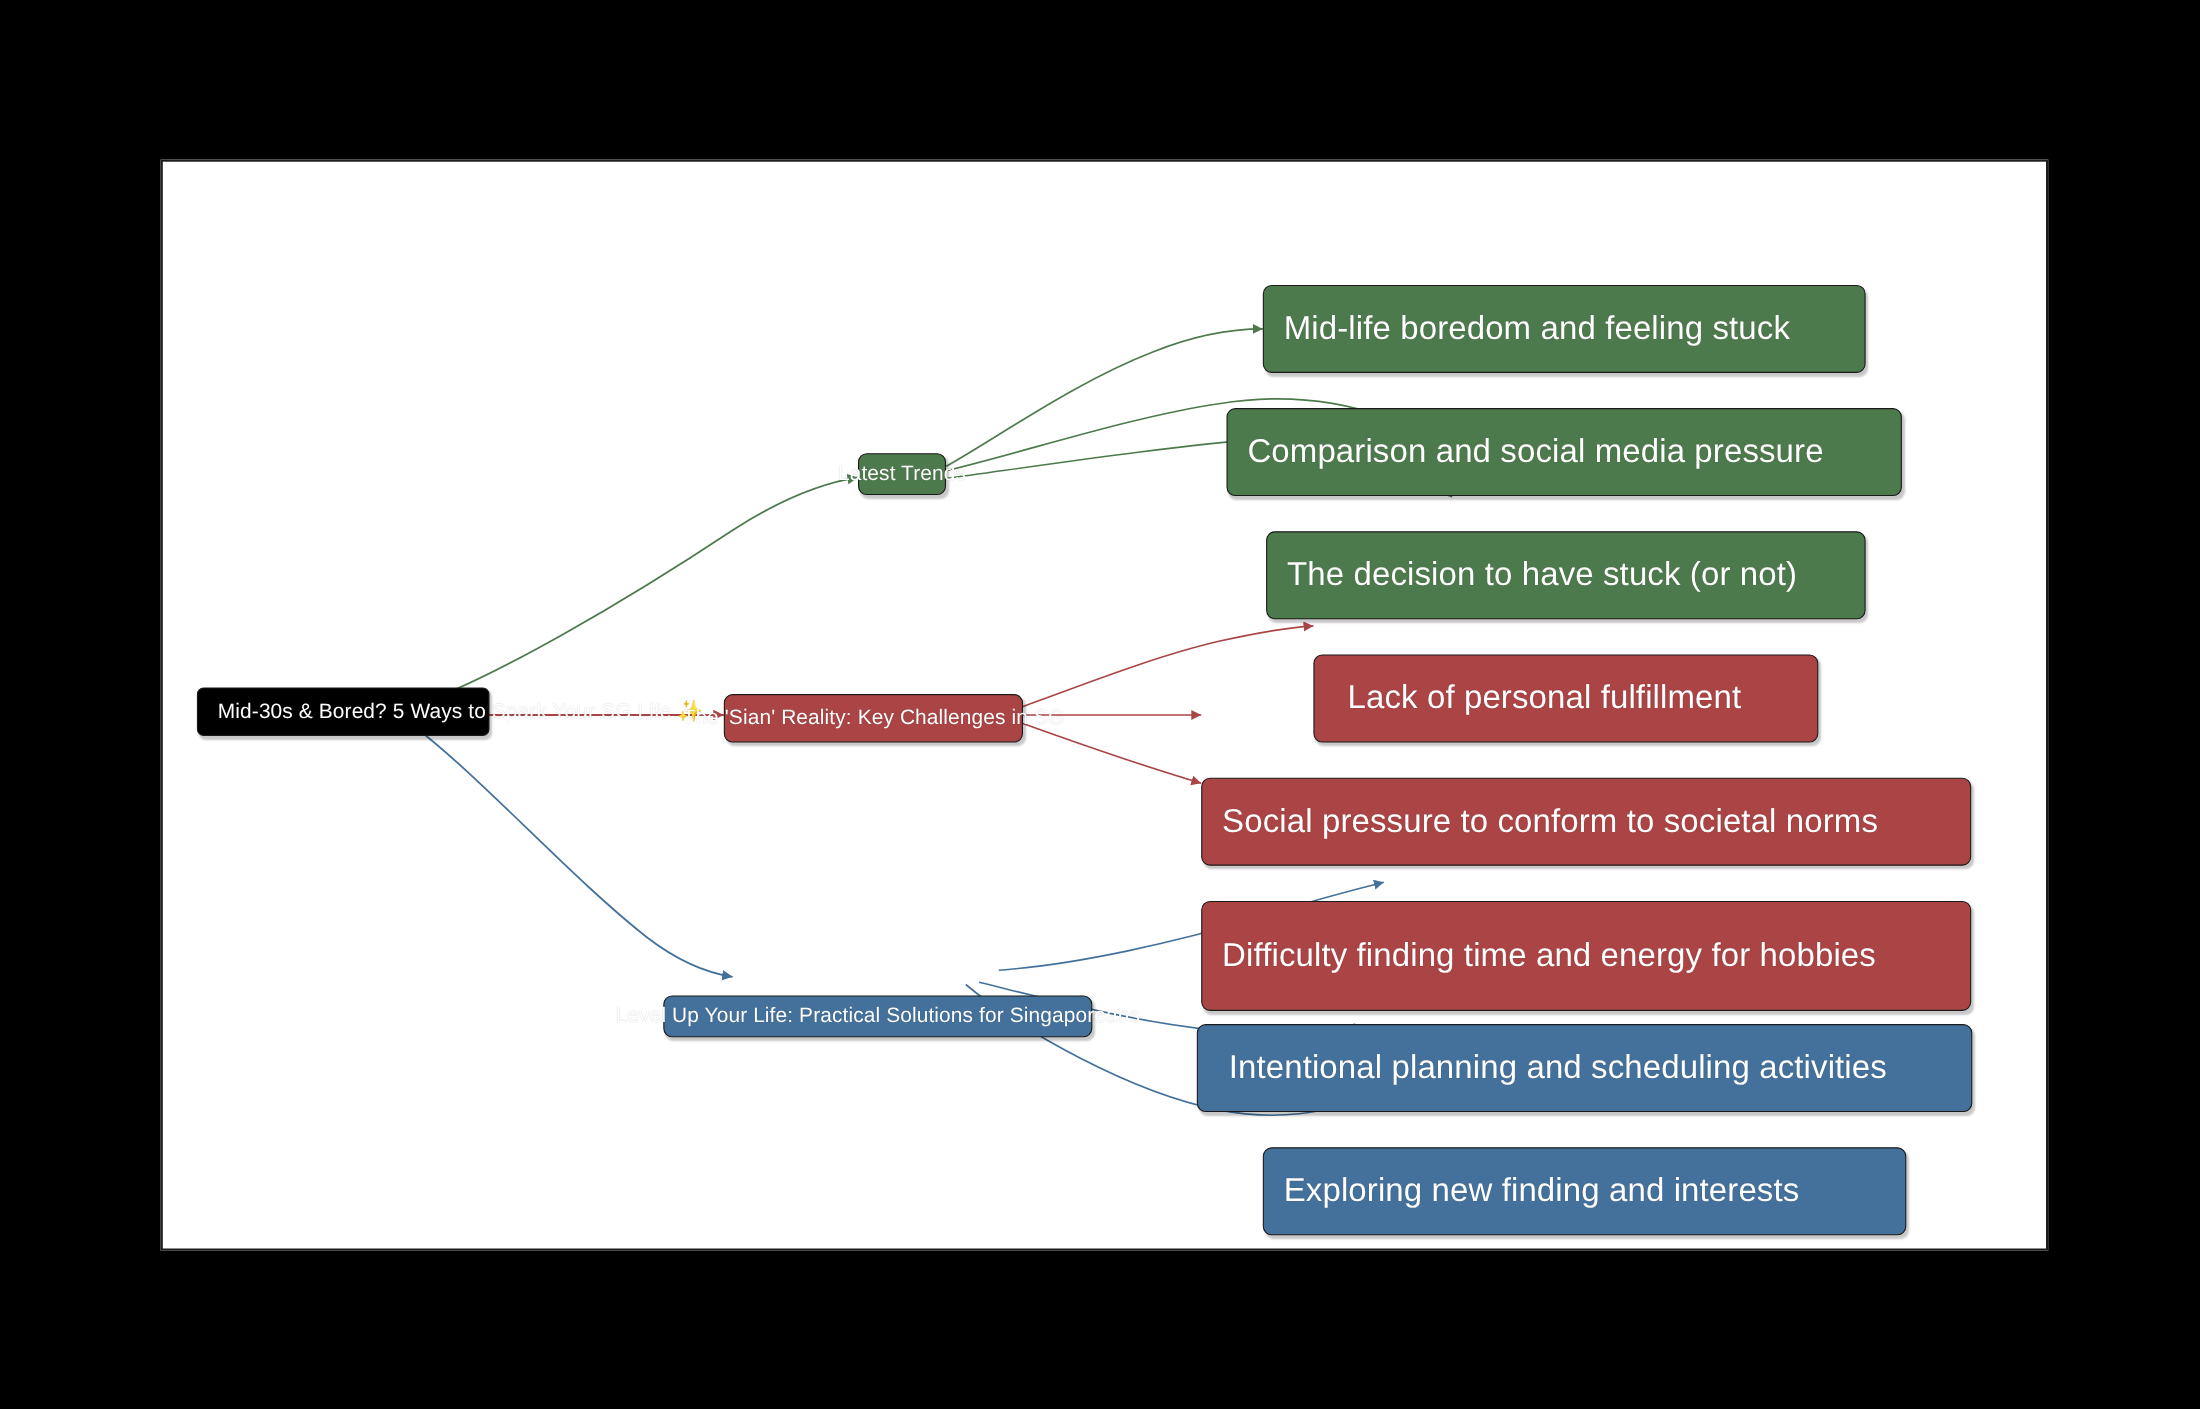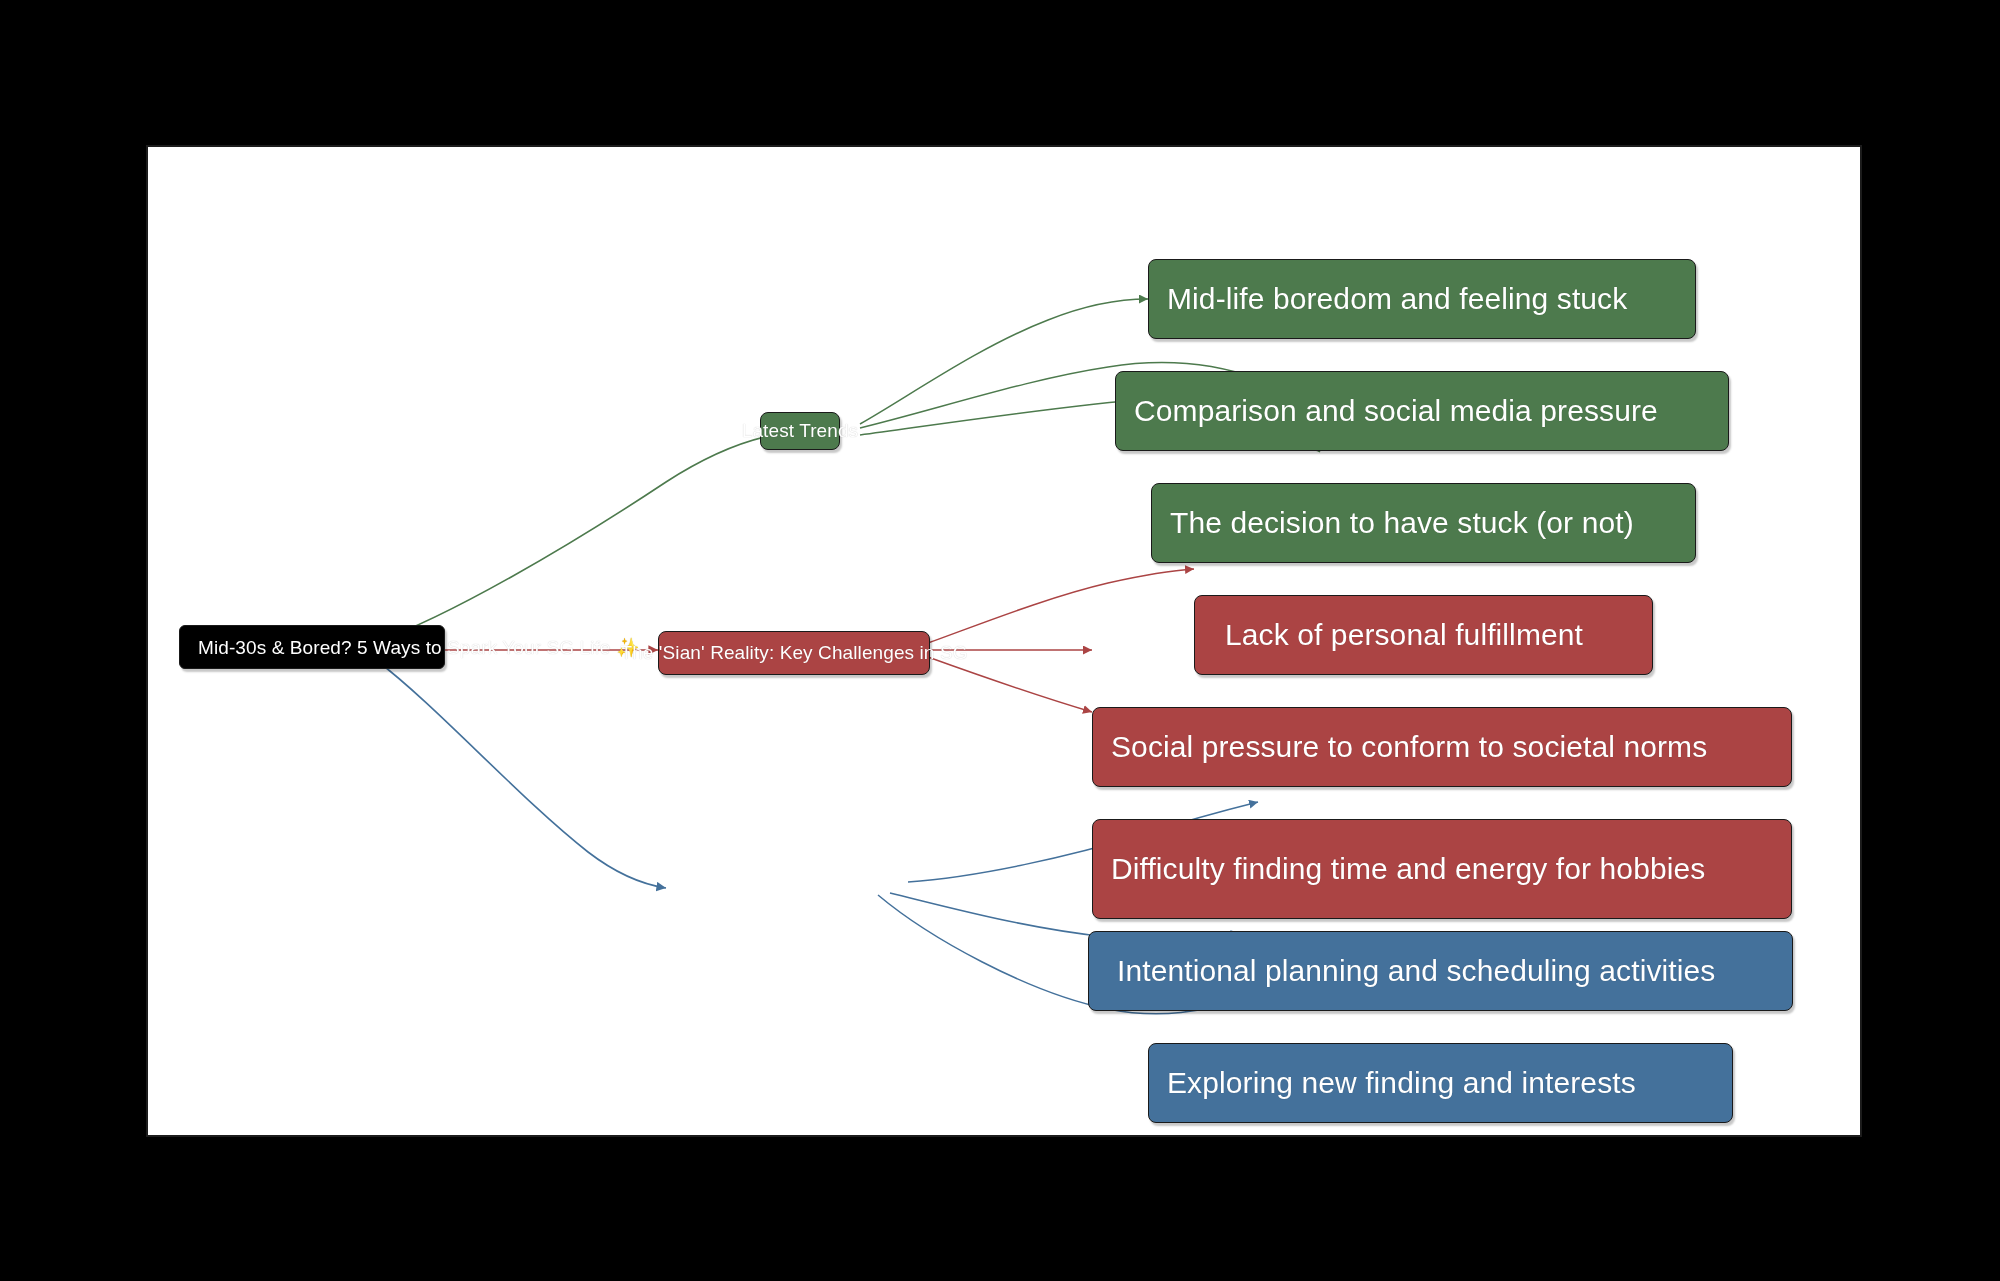--- a/index.html
+++ b/index.html
@@ -116,28 +116,31 @@
 
       <path d="M 760,735 C 830,730 920,710 1000,686 C 1050,670 1090,660 1110,655" fill="none" stroke="#44719b" stroke-width="1.5" marker-end="url(#ah-blue)"></path>
       <path d="M 742,746 C 800,760 880,782 960,790 C 1010,794 1060,792 1092,786" fill="none" stroke="#44719b" stroke-width="1.5" marker-end="url(#ah-blue)"></path>
       <path d="M 730,748 C 780,790 880,846 960,862 C 1010,872 1060,866 1094,848" fill="none" stroke="#44719b" stroke-width="1.5" marker-end="url(#ah-blue)"></path>
     </svg>
 
     <div class="node root" style="left:-1px; top:478px; width:266px; height:44px;">
       <span class="node-label">Mid-30s &amp; Bored? 5 Ways to Spark Your SG Life ✨</span>
     </div>
 
-    <div class="node branch c-green" style="left:612px; top:265px; width:80px; height:38px; justify-content:center; padding:0 10px;">
+    <div class="node branch c-green" style="left:632px; top:265px; width:80px; height:38px; justify-content:center; padding:0 10px;">
       <span class="node-label">Latest Trends</span>
     </div>
 
     <div class="node branch c-red" style="left:510px; top:484px; width:272px; height:44px; justify-content:center; padding:0 10px;">
       <span class="node-label">The 'Sian' Reality: Key Challenges in SG</span>
     </div>
 
+    <div class="node branch c-blue" style="left:455px; top:758px; width:390px; height:38px; justify-content:center; padding:0 10px;">
+      <span class="node-label">Level Up Your Life: Practical Solutions for Singaporeans</span>
+    </div>
 
     <div class="node leaf c-green" style="left:1000px; top:112px; width:548px; height:80px;">
       <span class="node-label">Mid-life boredom and feeling stuck</span>
     </div>
 
     <div class="node leaf c-green" style="left:967px; top:224px; width:614px; height:80px;">
       <span class="node-label">Comparison and social media pressure</span>
     </div>
 
     <div class="node leaf c-green" style="left:1003px; top:336px; width:545px; height:80px;">

